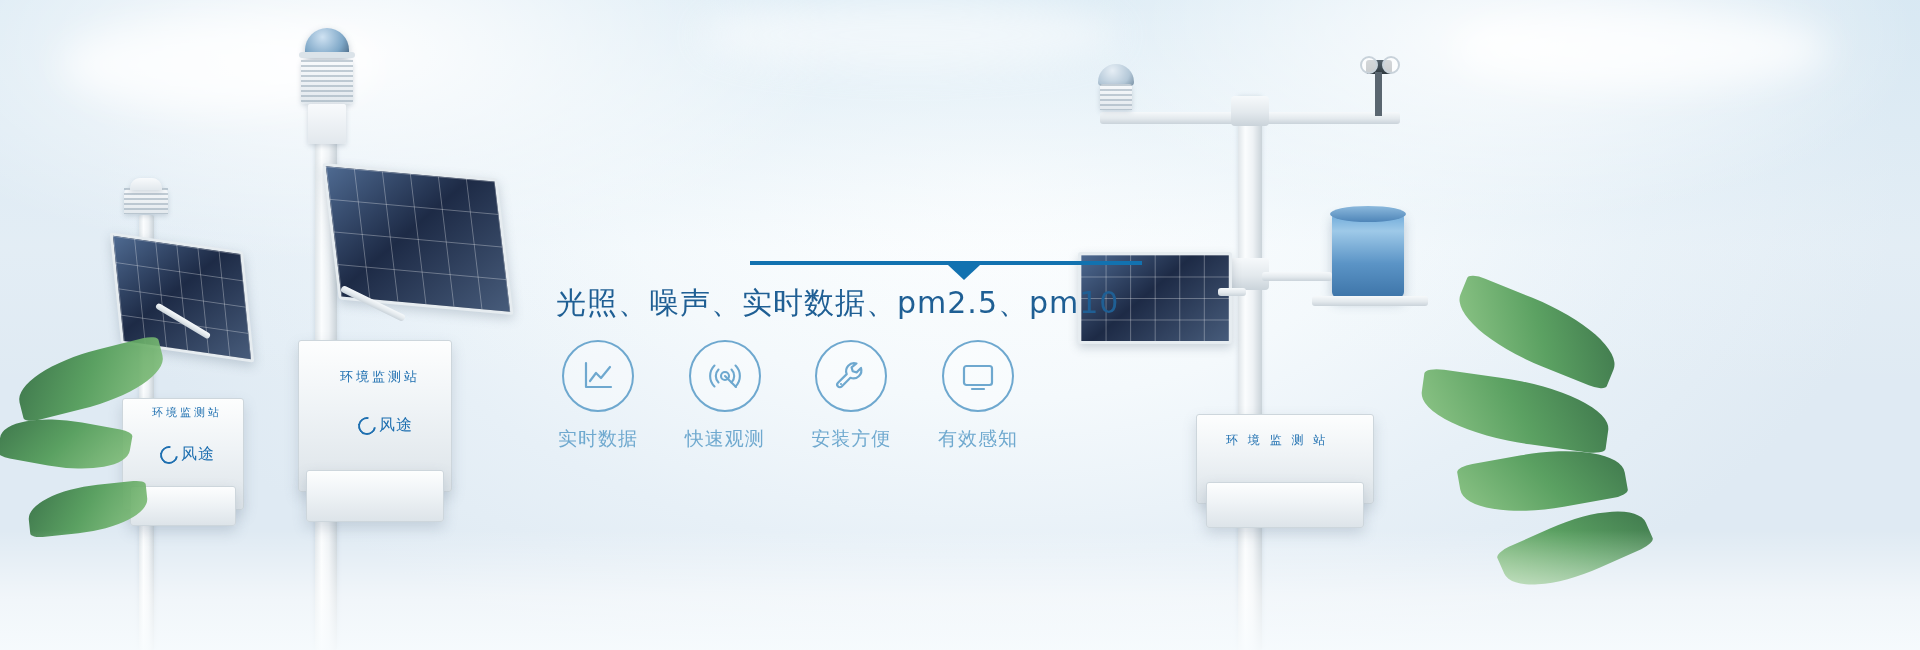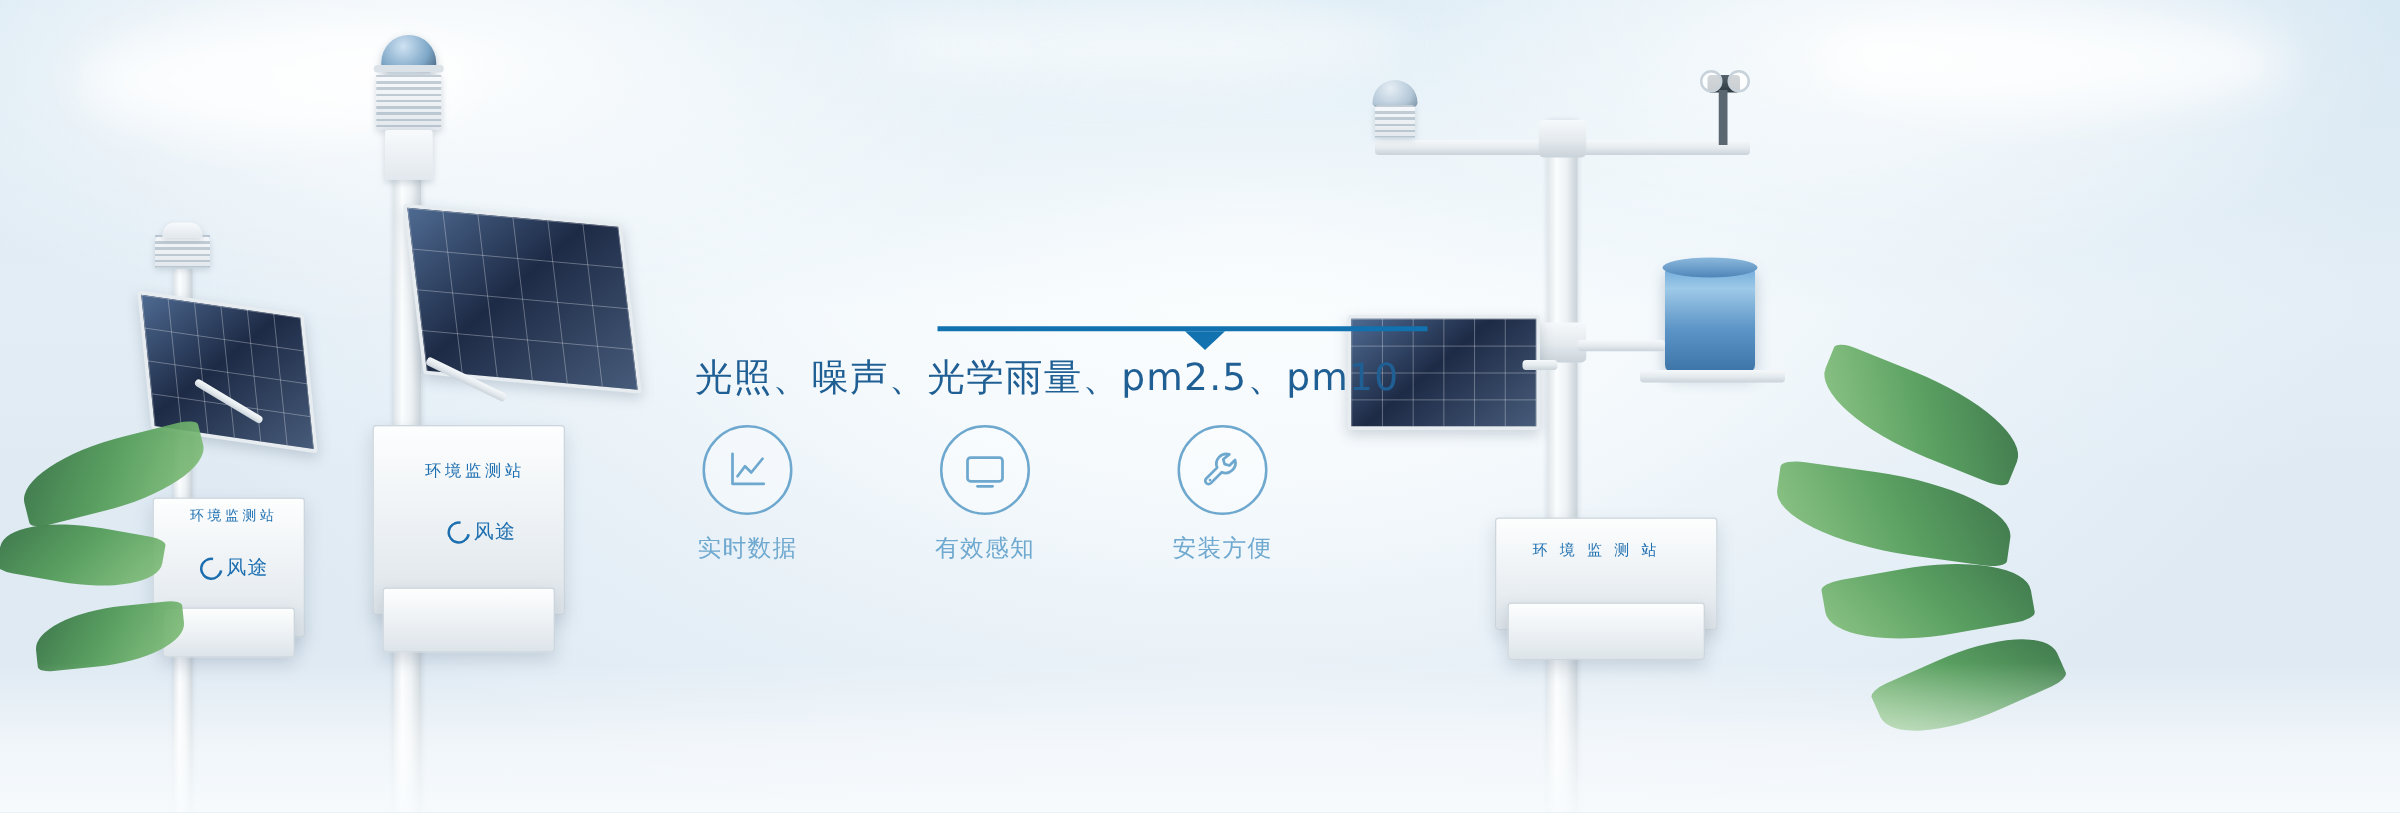--- a/index.html
+++ b/index.html
@@ -182,50 +182,63 @@
 
   <div class="ground"></div>
 
   <div class="center">
 
 
     <div class="divider">
       <div class="tri"></div>
     </div>
 
-    <div class="sub sub2">光照、噪声、光学雨量、pm2.5、pm10</div>
+    <div class="sub sub2">光照、噪声、实时数据、pm2.5、pm10</div>
 
     <div class="features">
 
       <div class="feature">
         <div class="fcircle">
           <svg width="38" height="38" viewBox="0 0 38 38" fill="none" stroke="#6ea8cf" stroke-width="2.2" stroke-linecap="round" stroke-linejoin="round">
             <polyline points="7,6 7,30 32,30"></polyline>
             <polyline points="11,24 17,16 22,21 31,10"></polyline>
           </svg>
         </div>
         <div class="flabel">实时数据</div>
       </div>
 
+      <div class="feature">
+        <div class="fcircle">
+          <svg width="38" height="38" viewBox="0 0 38 38" fill="none" stroke="#6ea8cf" stroke-width="2.1" stroke-linecap="round">
+            <circle cx="19" cy="19" r="4"></circle>
+            <path d="M25.5 12.5a9.2 9.2 0 0 1 0 13"></path>
+            <path d="M12.5 25.5a9.2 9.2 0 0 1 0 -13"></path>
+            <path d="M29.5 8.5a14.8 14.8 0 0 1 0 21"></path>
+            <path d="M8.5 29.5a14.8 14.8 0 0 1 0 -21"></path>
+            <path d="M19 19 L30 30"></path>
+          </svg>
+        </div>
+        <div class="flabel">快速观测</div>
+      </div>
+
+      <div class="feature">
+        <div class="fcircle">
+          <svg width="38" height="38" viewBox="0 0 38 38" fill="none" stroke="#6ea8cf" stroke-width="2.2" stroke-linecap="round" stroke-linejoin="round">
+            <path d="M24.5 6.5a8 8 0 0 0 -9.8 10.6L6 25.8a2.6 2.6 0 0 0 3.7 3.7l8.7-8.7a8 8 0 0 0 10.6-9.8l-4.4 4.4-3.9-1.1-1.1-3.9z"></path>
+            <circle cx="9" cy="27" r="1.1" fill="#6ea8cf" stroke="none"></circle>
+          </svg>
+        </div>
+        <div class="flabel">安装方便</div>
+      </div>
 
       <div class="feature">
         <div class="fcircle">
           <svg width="38" height="38" viewBox="0 0 38 38" fill="none" stroke="#6ea8cf" stroke-width="2.2" stroke-linecap="round" stroke-linejoin="round">
             <rect x="5" y="9" width="28" height="19" rx="2.5"></rect>
             <line x1="13" y1="32" x2="25" y2="32"></line>
           </svg>
         </div>
         <div class="flabel">有效感知</div>
       </div>
 
-      <div class="feature">
-        <div class="fcircle">
-          <svg width="38" height="38" viewBox="0 0 38 38" fill="none" stroke="#6ea8cf" stroke-width="2.2" stroke-linecap="round" stroke-linejoin="round">
-            <path d="M24.5 6.5a8 8 0 0 0 -9.8 10.6L6 25.8a2.6 2.6 0 0 0 3.7 3.7l8.7-8.7a8 8 0 0 0 10.6-9.8l-4.4 4.4-3.9-1.1-1.1-3.9z"></path>
-            <circle cx="9" cy="27" r="1.1" fill="#6ea8cf" stroke="none"></circle>
-          </svg>
-        </div>
-        <div class="flabel">安装方便</div>
-      </div>
-
     </div>
   </div>
 </div>
 
 </body></html>

